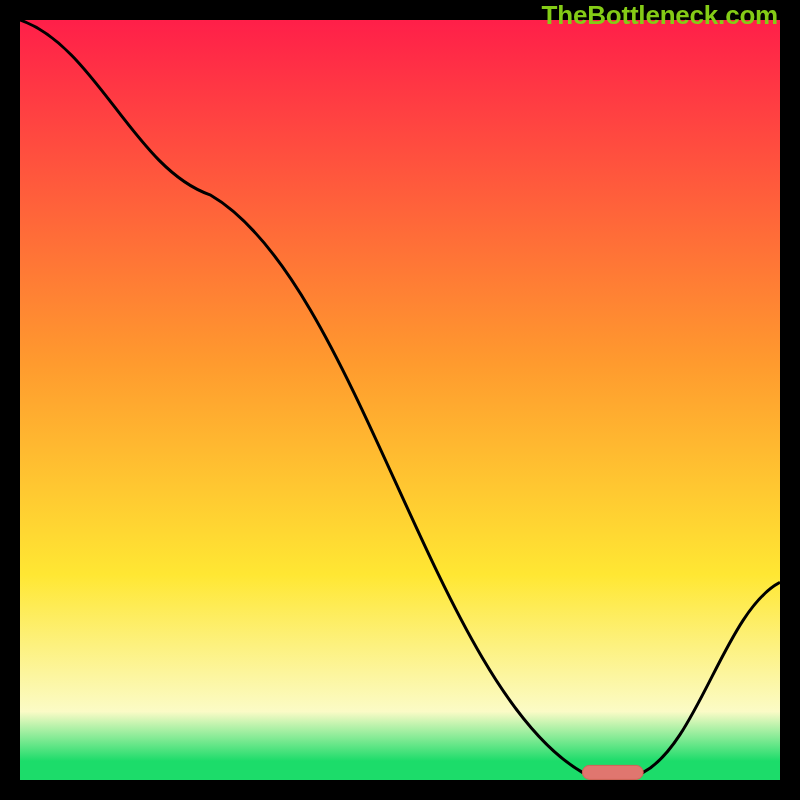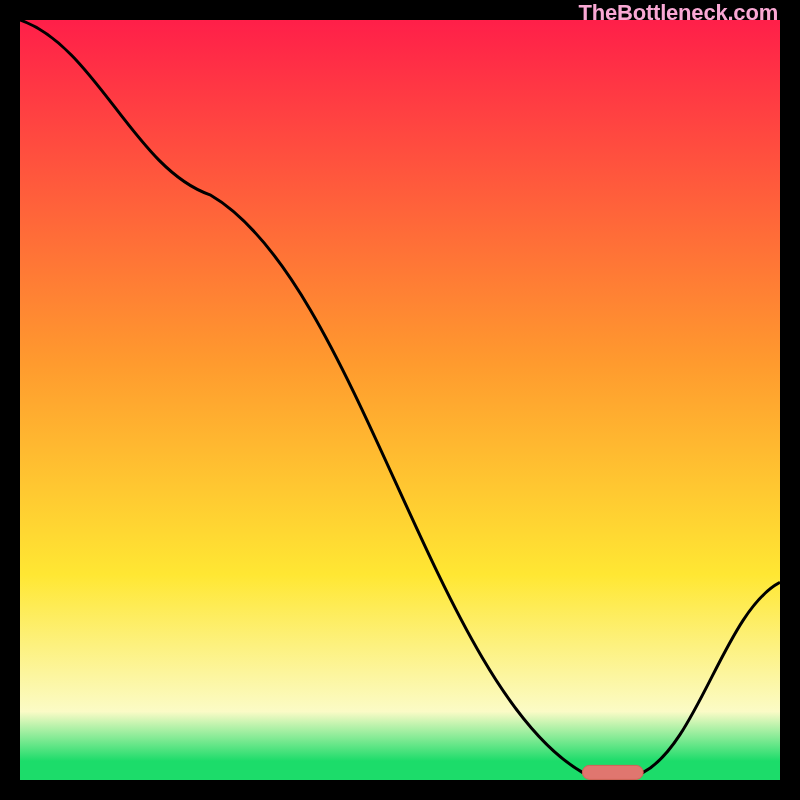--- a/index.html
+++ b/index.html
@@ -8,22 +8,22 @@
     width: 800px;
     height: 800px;
     background: #000;
     overflow: hidden;
     font-family: Arial, Helvetica, sans-serif;
   }
   .watermark {
     position: absolute;
     top: 0px;
     right: 22px;
-    color: #f9a8d4;
-    font-size: 22px;
+    color: #84cc16;
+    font-size: 26px;
     font-weight: 600;
     letter-spacing: -0.2px;
     z-index: 3;
   }
   .plot {
     position: absolute;
     left: 20px;
     top: 20px;
     width: 760px;
     height: 760px;

